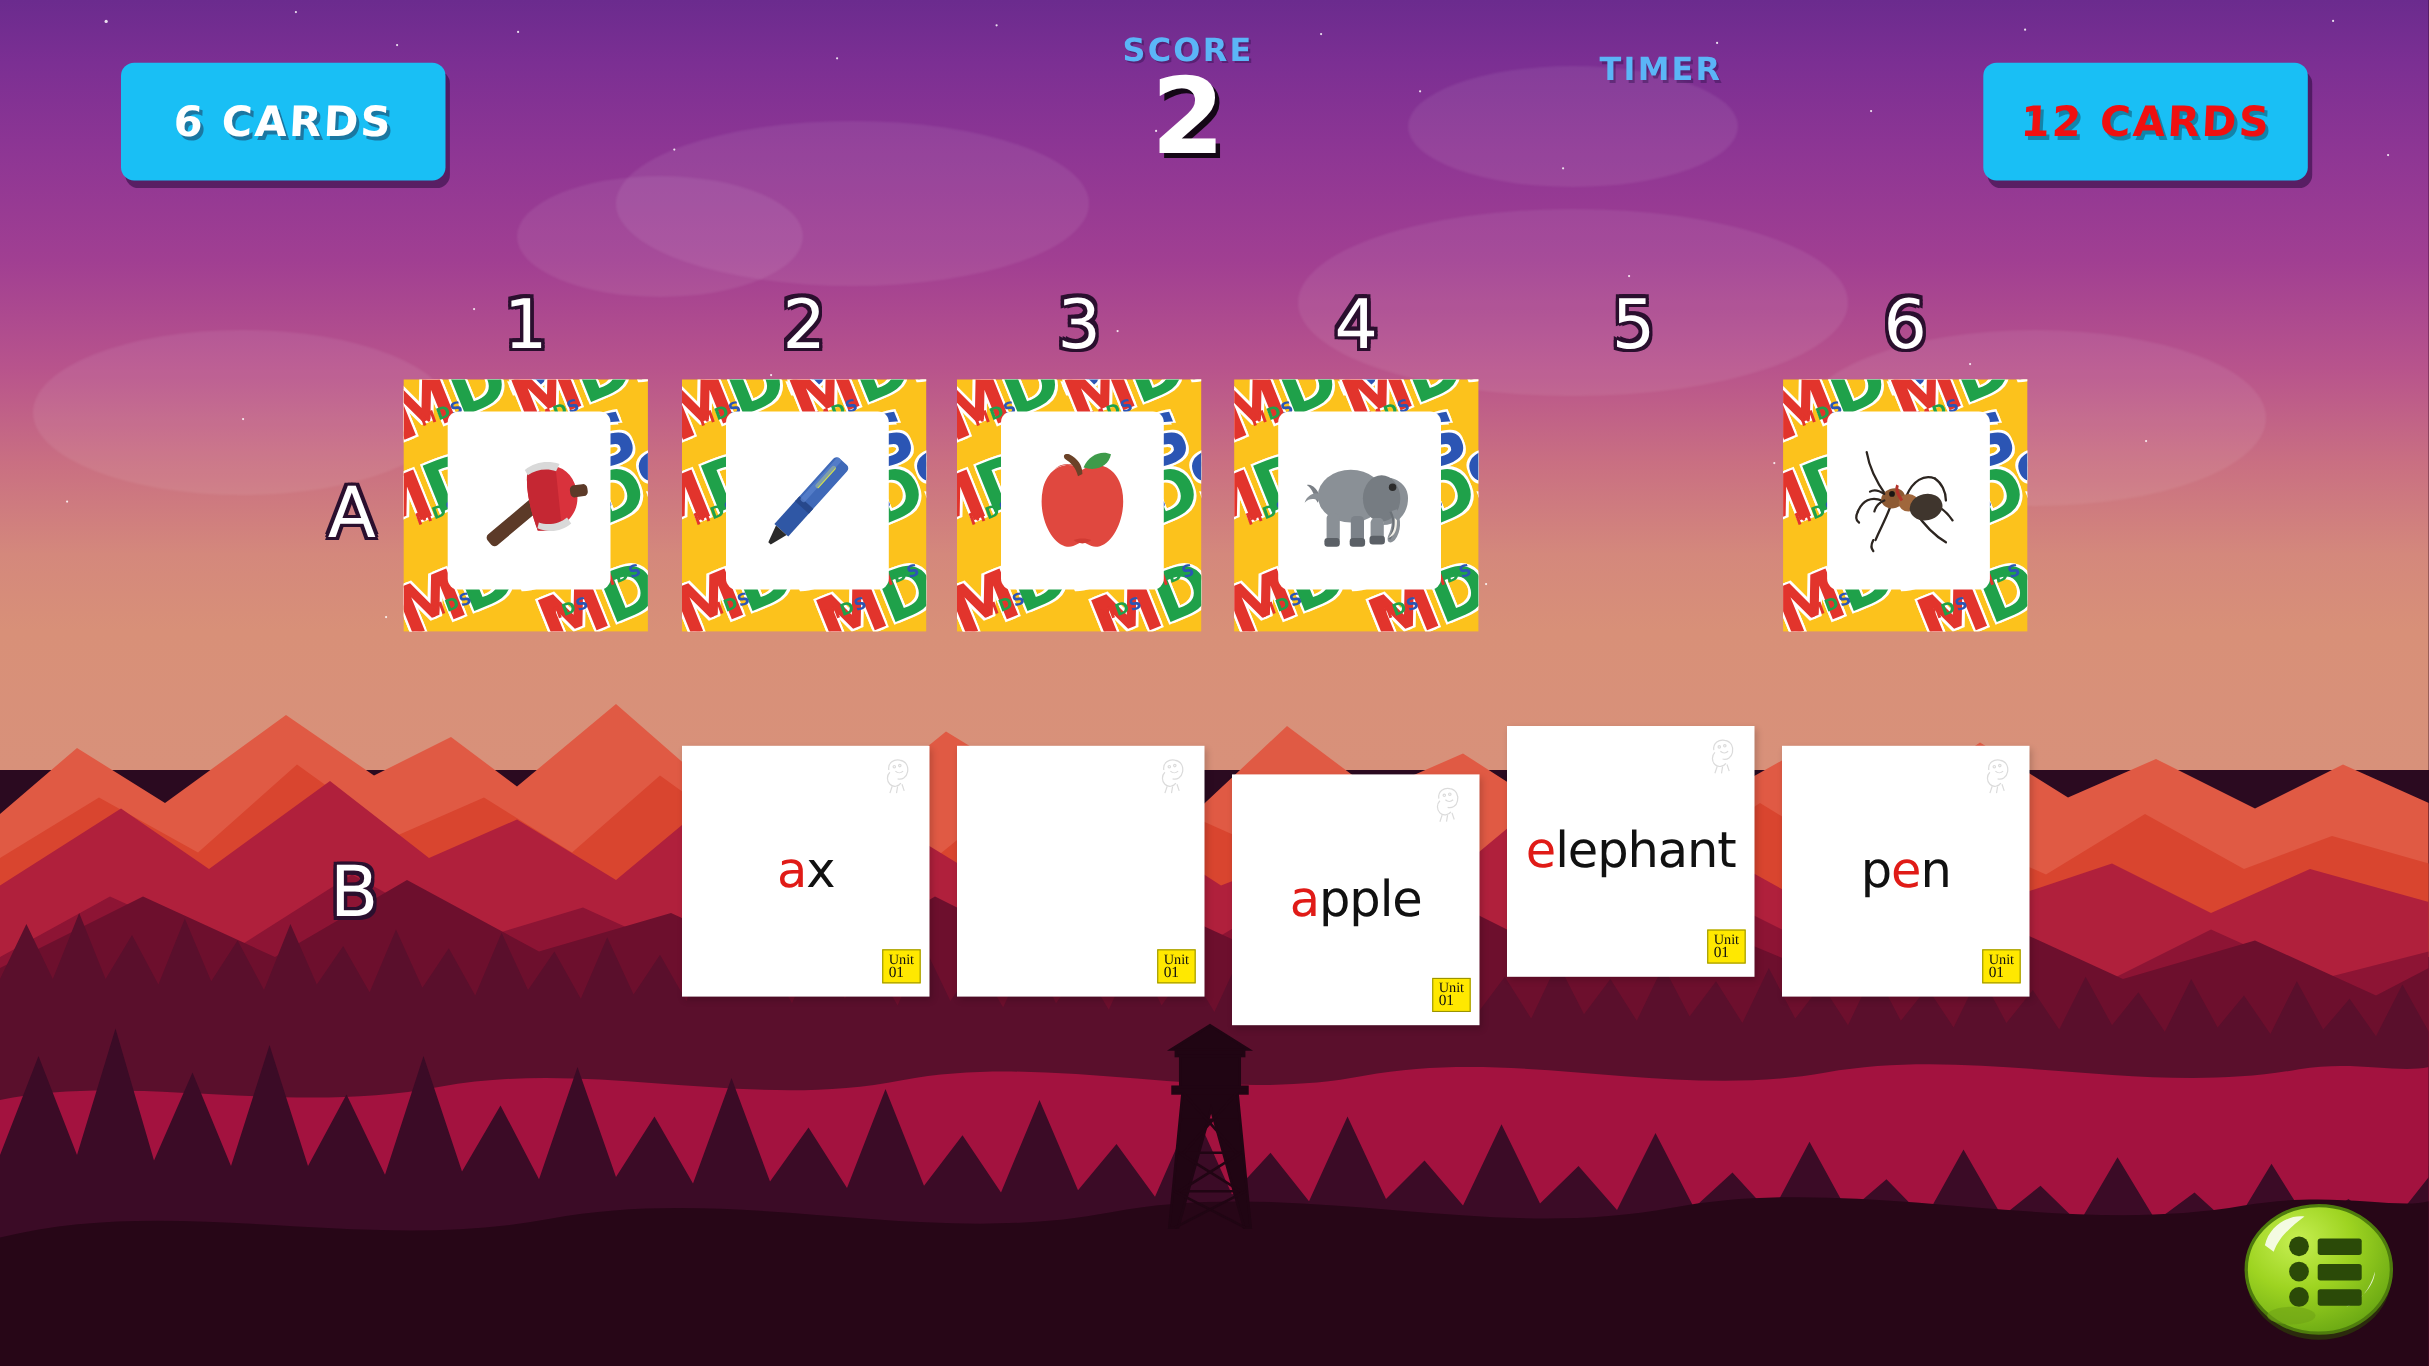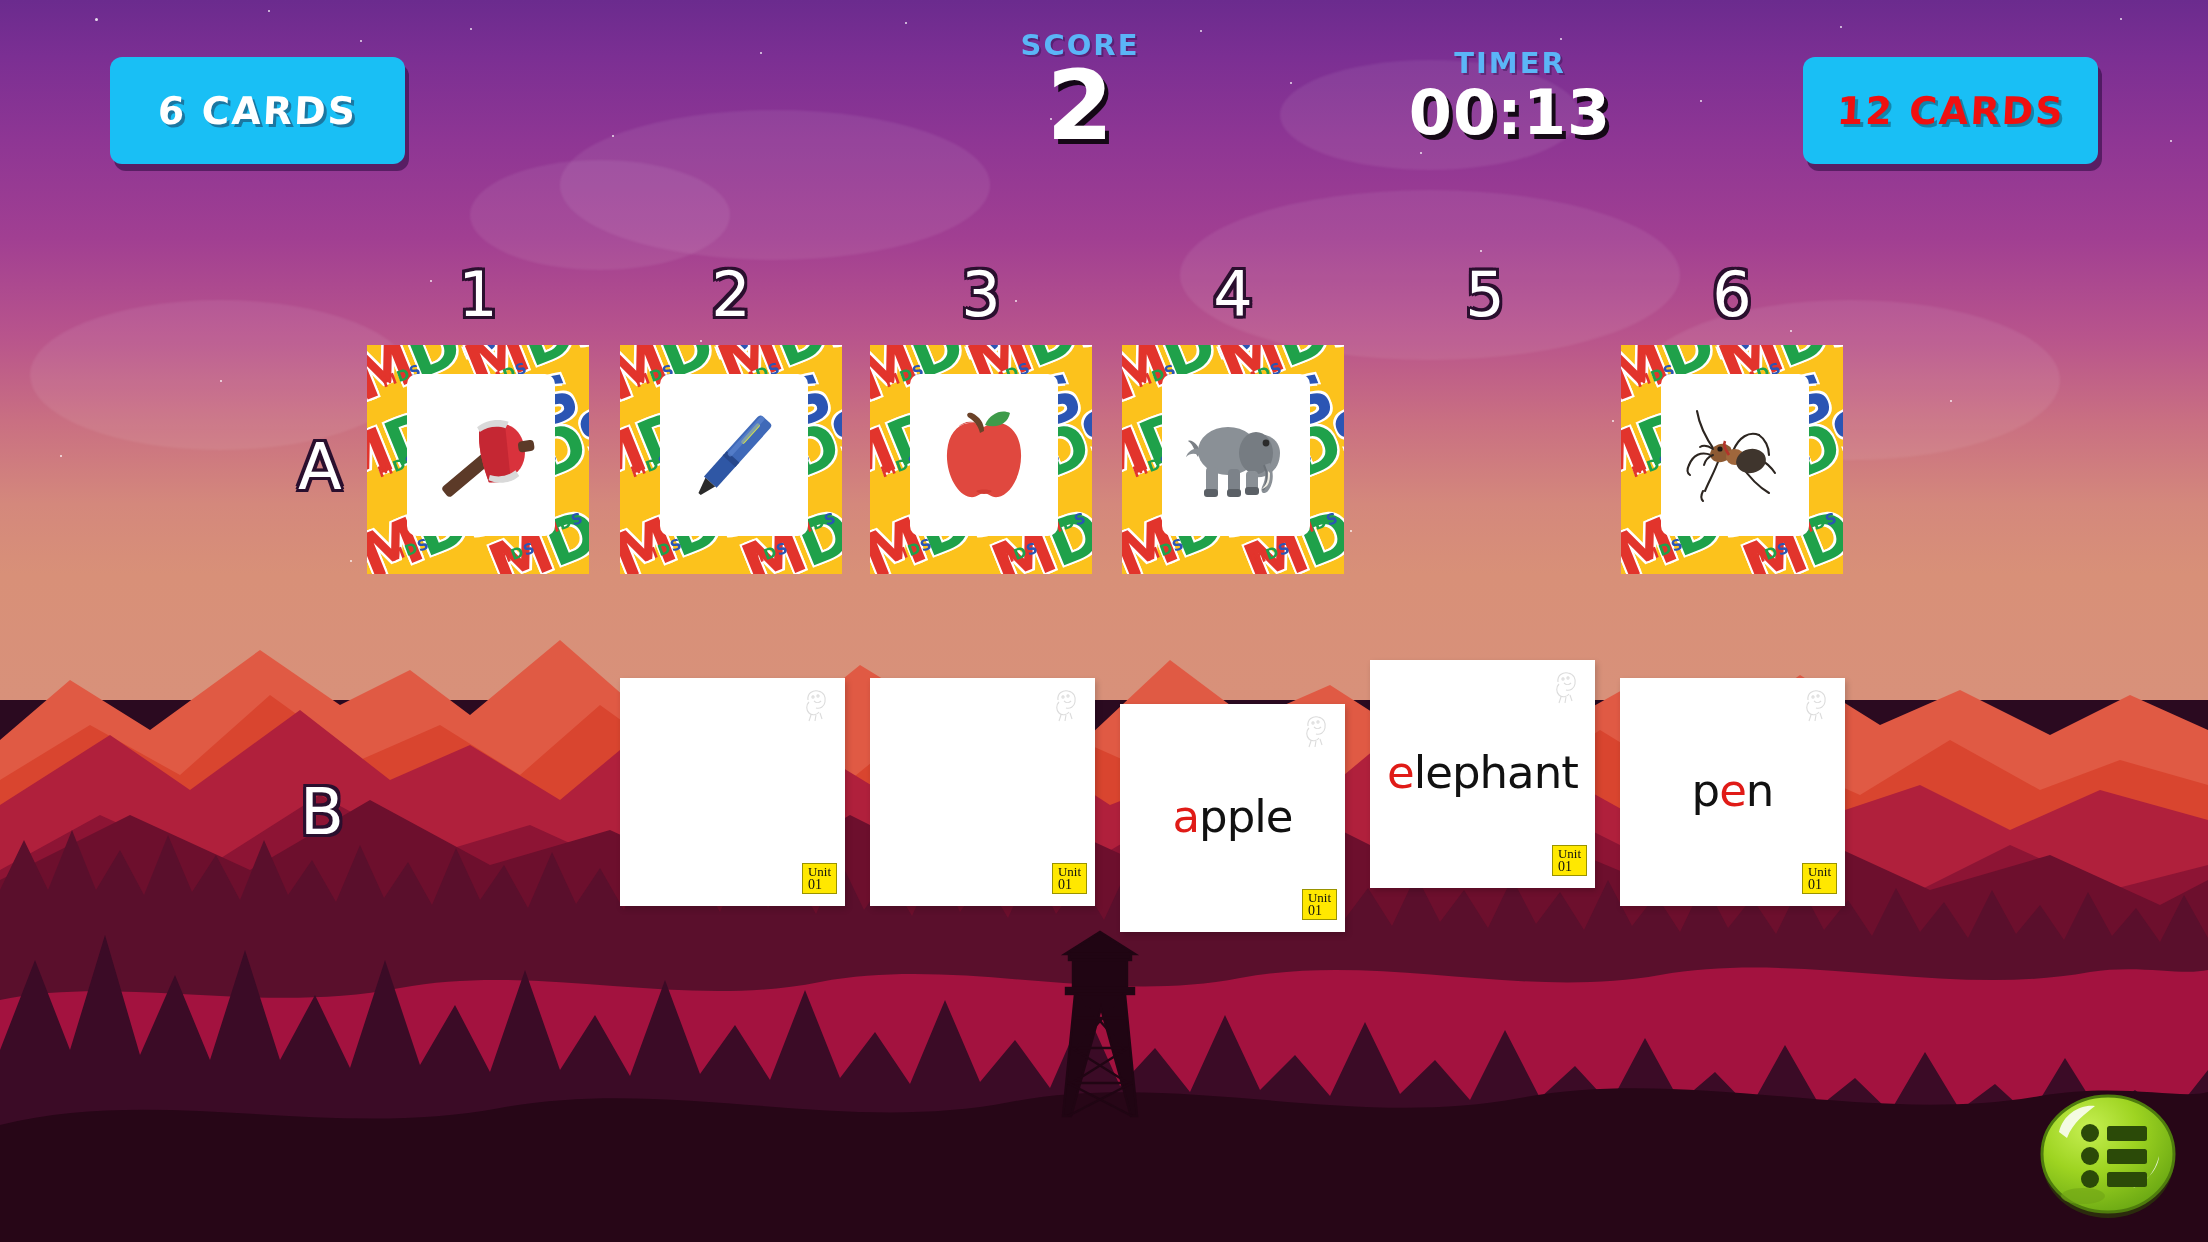--- a/index.html
+++ b/index.html
@@ -309,21 +309,20 @@
     </button>
 
 
     <div class="stat" id="score">
       <span class="cap">SCORE</span>
       <span class="val">2</span>
     </div>
 
     <div class="stat" id="timer">
       <span class="cap">TIMER</span>
-      <span class="val">00:13</span>
     </div>
 
     <button class="cards-btn" id="btn12">
       <span>12 CARDS</span>
     </button>
   </div>
 
   <div class="col-nums" id="col-nums">
       <div class="col-num" style="left: 433px;">1</div>
       <div class="col-num" style="left: 686px;">2</div>
@@ -528,20 +527,21 @@
         <div class="wm"><svg viewBox="0 0 34 36" style="width:34px;height:36px;">
         <g fill="none" stroke="#8a8a8a" stroke-width="1.1">
           <path d="M9,12 C8,5 14,2 19,3 C25,4 27,9 26,14 C25,19 21,21 17,20"></path>
           <path d="M10,14 C7,17 7,22 10,25 C13,28 18,27 20,24"></path>
           <circle cx="14" cy="9" r="1.1"></circle>
               <circle cx="19" cy="8" r="1.1"></circle>
           <path d="M15,13 C17,15 20,15 22,13"></path>
           <path d="M12,27 L10,33 M17,27 L16,33 M21,25 L23,31"></path>
         </g>
           </svg></div>
+        <div class="wtext"><span class="hl">a</span><span>x</span></div>
         <div class="unit-badge"><span>Unit</span><b>01</b></div>
       </div>
       <div class="word-card" style="left: 870px; top: 678px;">
         <div class="wm"><svg viewBox="0 0 34 36" style="width:34px;height:36px;">
         <g fill="none" stroke="#8a8a8a" stroke-width="1.1">
           <path d="M9,12 C8,5 14,2 19,3 C25,4 27,9 26,14 C25,19 21,21 17,20"></path>
           <path d="M10,14 C7,17 7,22 10,25 C13,28 18,27 20,24"></path>
           <circle cx="14" cy="9" r="1.1"></circle>
               <circle cx="19" cy="8" r="1.1"></circle>
           <path d="M15,13 C17,15 20,15 22,13"></path>

